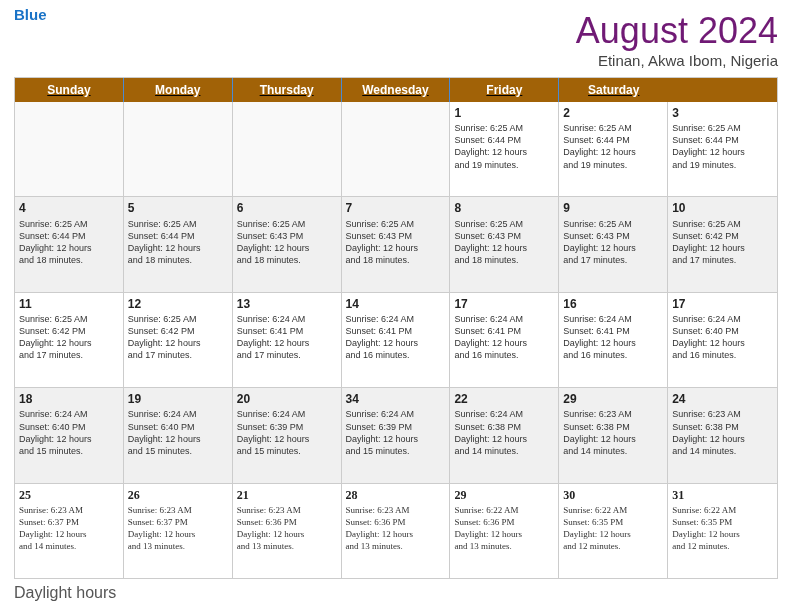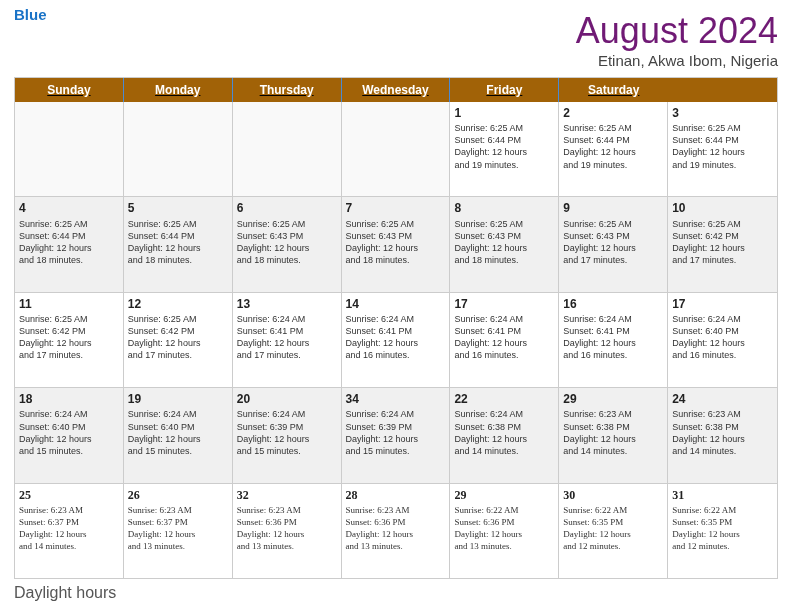--- a/index.html
+++ b/index.html
@@ -319,21 +319,21 @@
 and 14 minutes.</div>
           </div>
           <div class="cal-cell">
             <span class="day-num">26</span>
             <div class="cell-info" style="white-space: pre-line;">Sunrise: 6:23 AM
 Sunset: 6:37 PM
 Daylight: 12 hours
 and 13 minutes.</div>
           </div>
           <div class="cal-cell">
-            <span class="day-num">32</span>
+            <span class="day-num">21</span>
             <div class="cell-info" style="white-space: pre-line;">Sunrise: 6:23 AM
 Sunset: 6:36 PM
 Daylight: 12 hours
 and 13 minutes.</div>
           </div>
           <div class="cal-cell">
             <span class="day-num">28</span>
             <div class="cell-info" style="white-space: pre-line;">Sunrise: 6:23 AM
 Sunset: 6:36 PM
 Daylight: 12 hours

